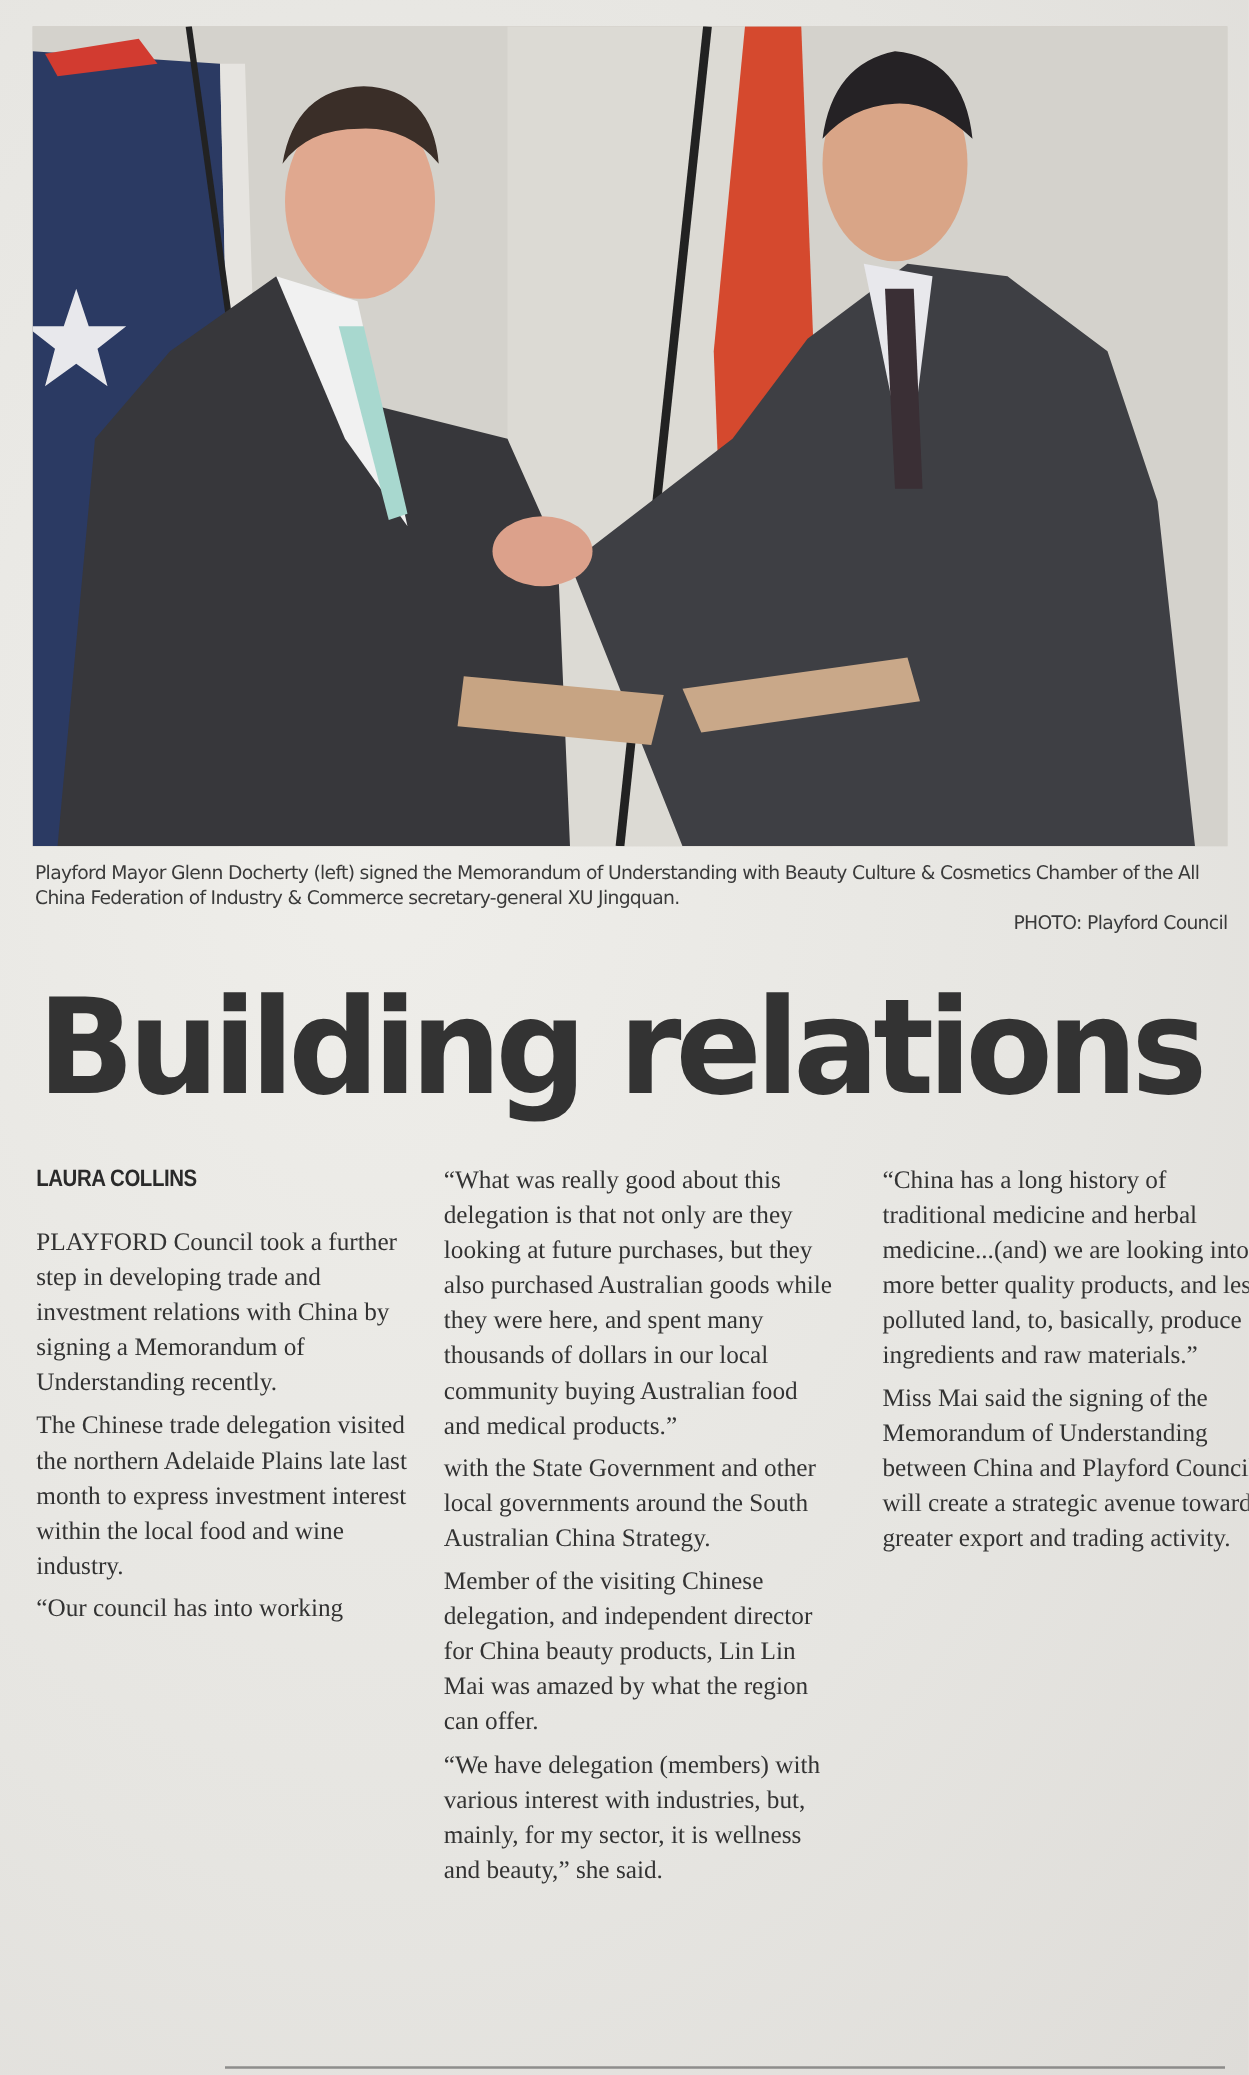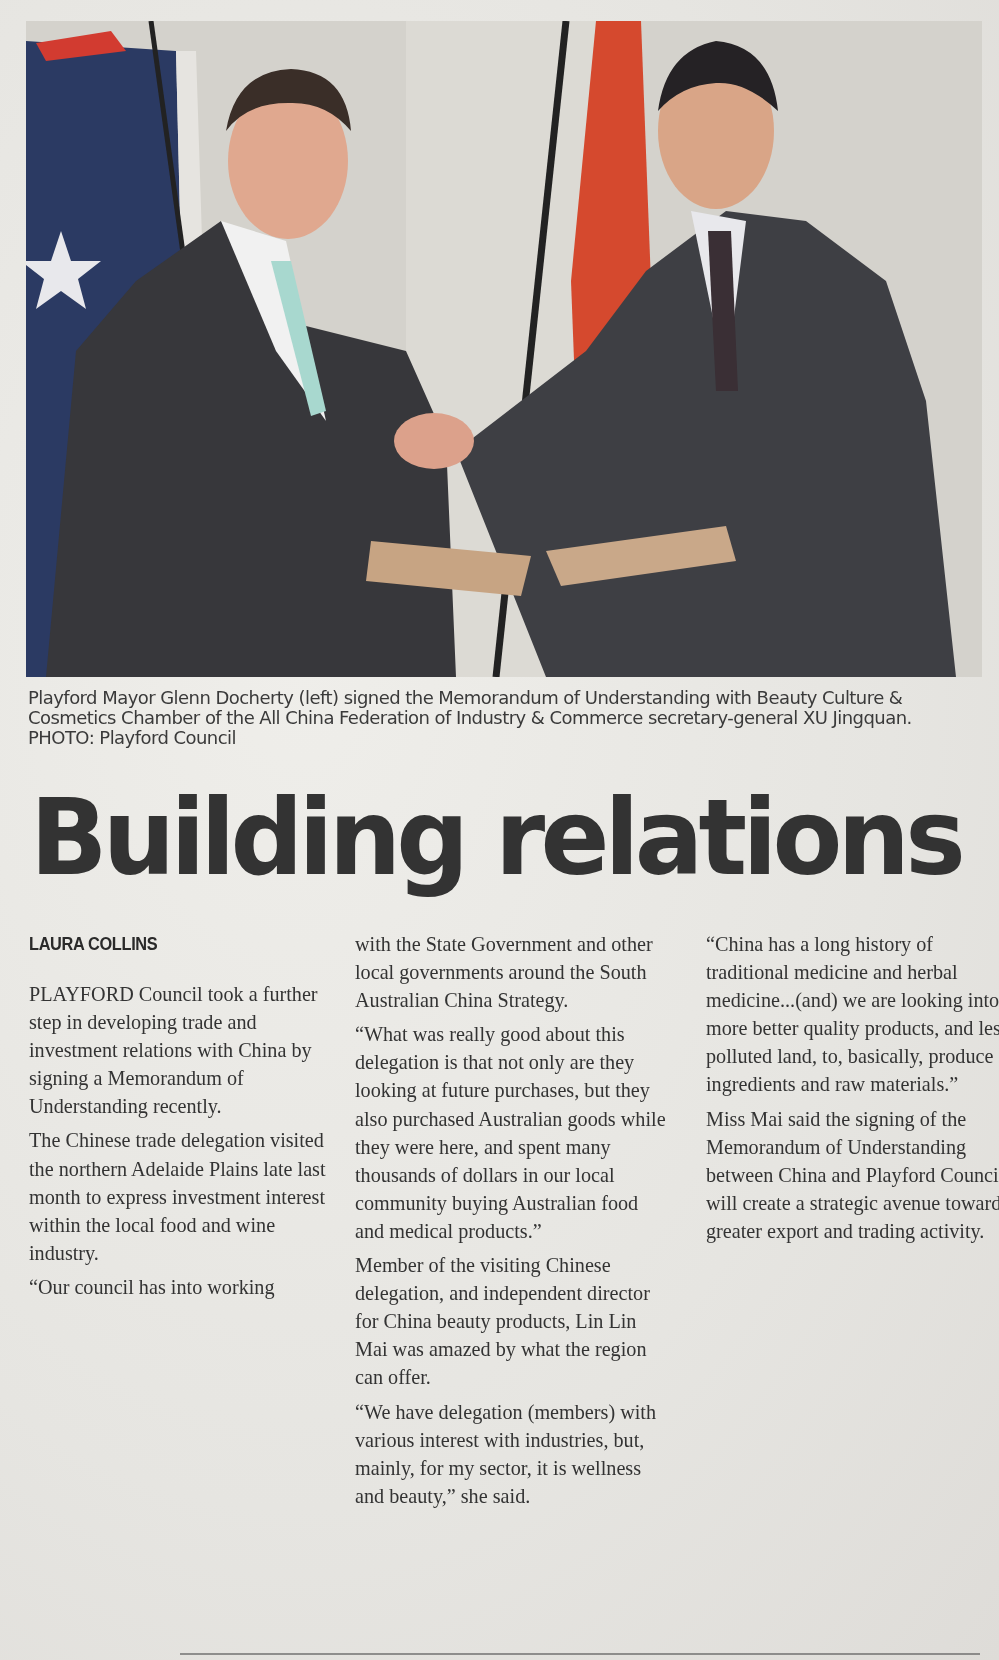--- a/index.html
+++ b/index.html
@@ -10,24 +10,24 @@
     position: relative;
     color: #2c2c2c;
   }
   .photo {
     position: absolute; left: 26px; top: 21px; width: 956px; height: 656px;
     overflow: hidden; background: #cfccc6;
   }
   .photo svg { display: block; width: 100%; height: 100%; }
   .caption {
     position: absolute; left: 28px; top: 688px; width: 954px;
-    font-family: "DejaVu Sans", sans-serif; font-size: 18px; line-height: 20px;
+    font-family: "DejaVu Sans", sans-serif; font-size: 15px; line-height: 20px;
     color: #3a3a3a; letter-spacing: -0.55px;
   }
-  .caption .credit { display: block; }
+  .caption .credit { display: block; text-align: right; }
   .headline {
     position: absolute; left: 30px; top: 768px; width: 960px;
     font-family: "DejaVu Sans", sans-serif; font-weight: bold;
     font-size: 106px; line-height: 140px; letter-spacing: -5px; color: #333;
     white-space: nowrap; transform: scaleX(0.96); transform-origin: left top;
   }
   .col {
     position: absolute; top: 930px; width: 312px;
     font-family: "Liberation Serif", serif; font-size: 20.2px; line-height: 28.1px;
     color: #333;
@@ -88,22 +88,22 @@
 <h1 class="headline" style="margin:0;">Building relations</h1>
 
 <div class="col col1">
   <div class="byline">LAURA COLLINS</div>
   <p>PLAYFORD Council took a further step in developing trade and investment relations with China by signing a Memorandum of Understanding recently.</p>
   <p>The Chinese trade delegation visited the northern Adelaide Plains late last month to express investment interest within the local food and wine industry.</p>
   <p>“Our council has into working</p>
 </div>
 
 <div class="col col2">
+  <p>“What was really good about this delegation is that not only are they looking at future purchases, but they also purchased Australian goods while they were here, and spent many thousands of dollars in our local community buying Australian food and medical products.”</p>
   <p>with the State Government and other local governments around the South Australian China Strategy.</p>
-  <p>“What was really good about this delegation is that not only are they looking at future purchases, but they also purchased Australian goods while they were here, and spent many thousands of dollars in our local community buying Australian food and medical products.”</p>
   <p>Member of the visiting Chinese delegation, and independent director for China beauty products, Lin Lin Mai was amazed by what the region can offer.</p>
   <p>“We have delegation (members) with various interest with industries, but, mainly, for my sector, it is wellness and beauty,” she said.</p>
 </div>
 
 <div class="col col3">
   <p>“China has a long history of traditional medicine and herbal medicine...(and) we are looking into more better quality products, and less polluted land, to, basically, produce ingredients and raw materials.”</p>
   <p>Miss Mai said the signing of the Memorandum of Understanding between China and Playford Council will create a strategic avenue toward greater export and trading activity.</p>
 </div>
 
 <div class="bottom-rule"></div>

